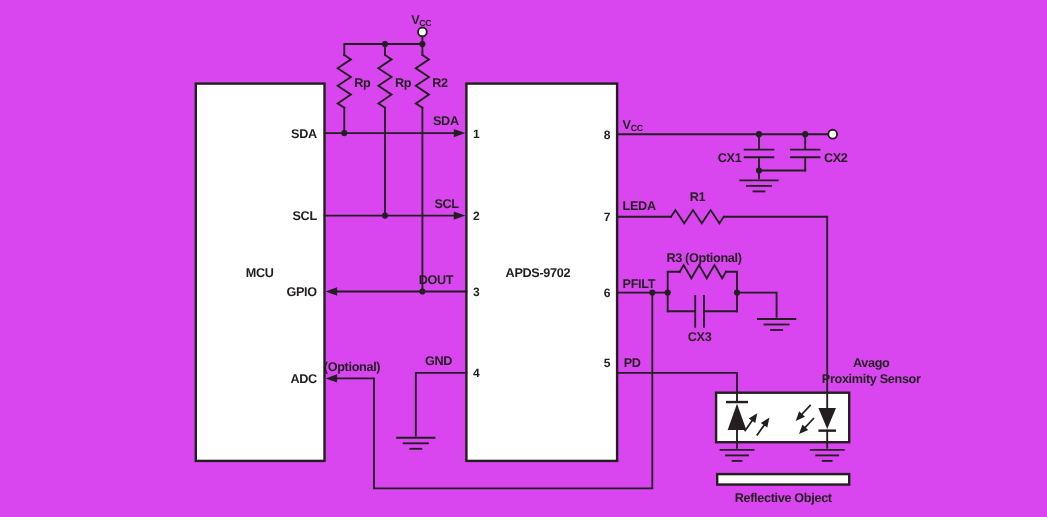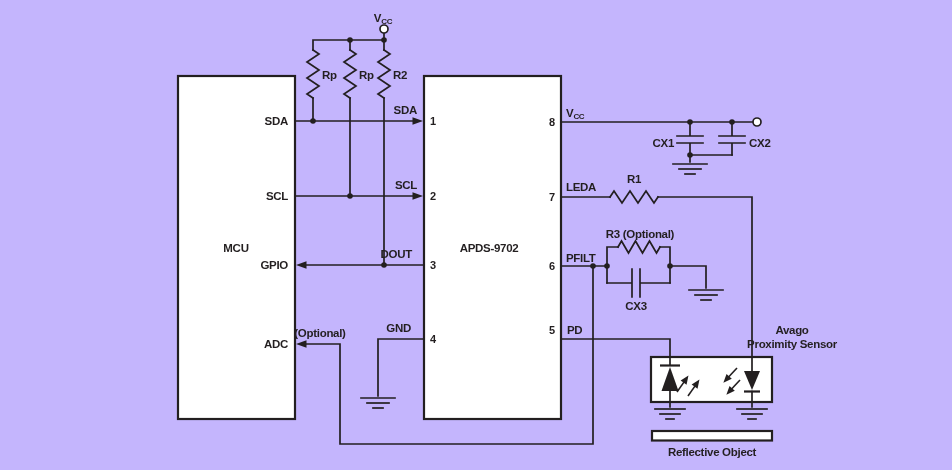--- a/index.html
+++ b/index.html
@@ -1,16 +1,16 @@
 <!DOCTYPE html>
 <html><head>
 <meta charset="utf-8">
 <style>
   html,body{margin:0;padding:0;background:#ffffff;}
-  .stage{width:952px;height:470px;background:#c4b5fd;position:relative;overflow:hidden;
+  .stage{width:952px;height:470px;background:#d946ef;position:relative;overflow:hidden;
          font-family:"Liberation Sans",sans-serif;}
   svg{display:block;}
   .wire{stroke:#231f20;stroke-width:1.7;fill:none;stroke-linecap:square;stroke-linejoin:miter;}
   .box{fill:#ffffff;stroke:#231f20;stroke-width:2.2;}
   .dot{fill:#231f20;stroke:none;}
   .filled{fill:#231f20;stroke:none;}
   .term{fill:#ffffff;stroke:#231f20;stroke-width:1.7;}
   .bar{stroke:#231f20;stroke-width:2.2;fill:none;}
   .lbl{font-family:"Liberation Sans",sans-serif;font-weight:bold;font-size:11.5px;
        fill:#231f20;letter-spacing:-0.3px;}

